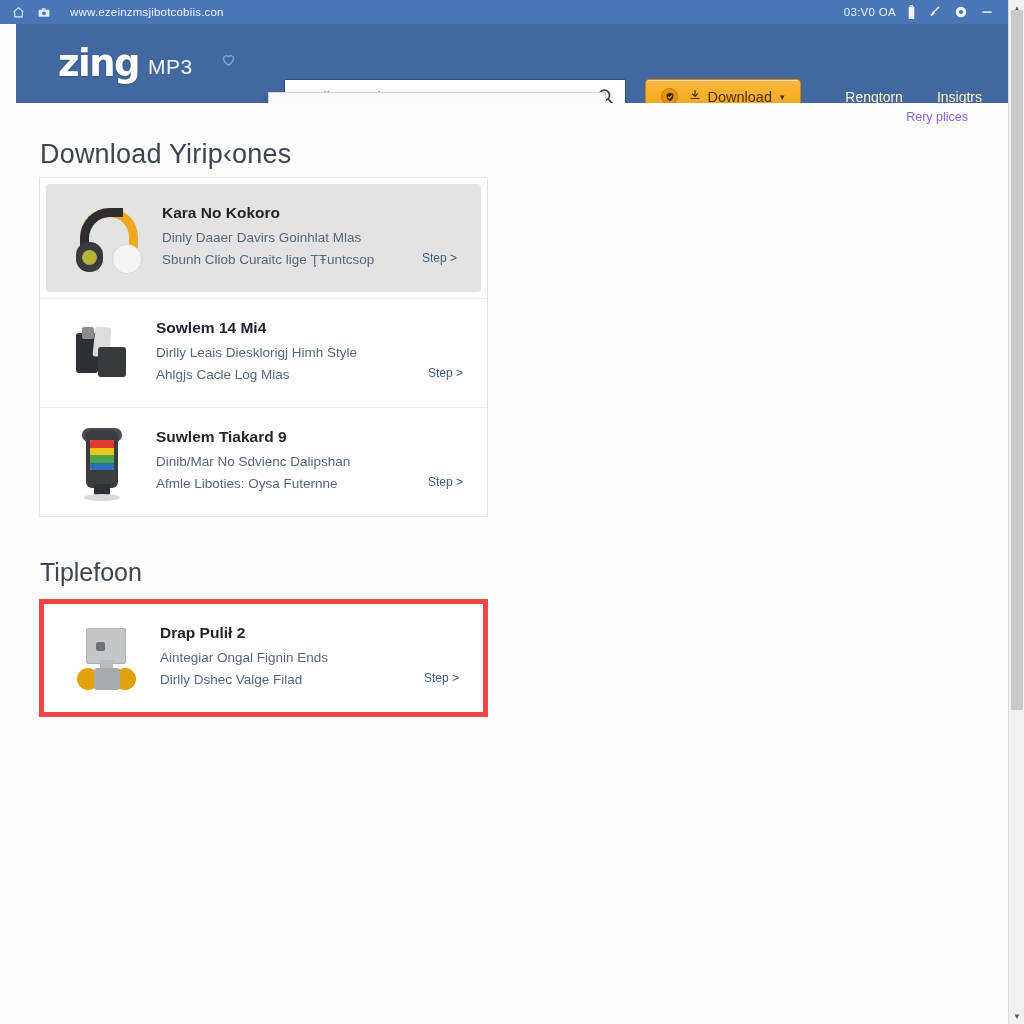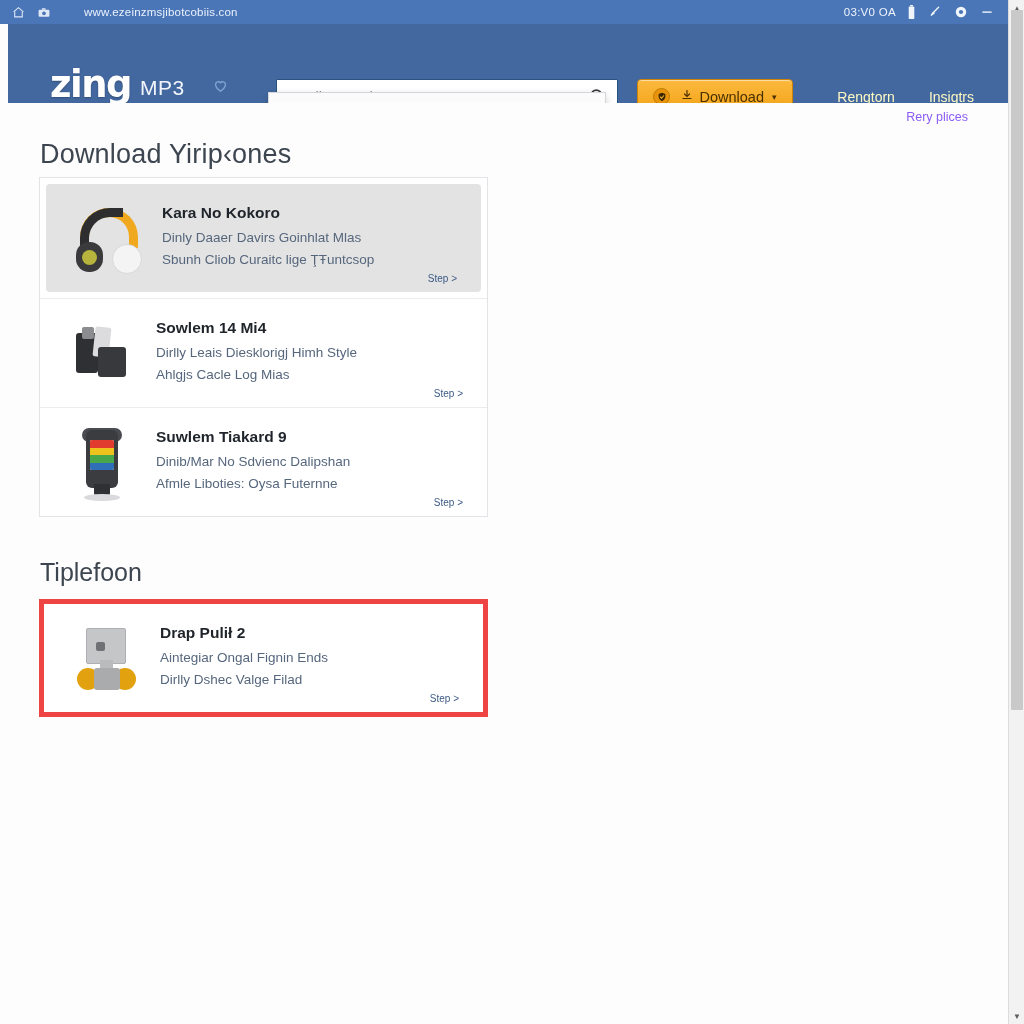--- a/index.html
+++ b/index.html
@@ -14,31 +14,31 @@
   
   .statusbar {
     position: absolute; top: 0; left: 0; width: 1008px; height: 24px;
     background: #4a76b8;
     display: flex; align-items: center;
     color: #e9f0fa;
     font-size: 11px;
   }
   .sb-ic { width: 16px; height: 16px; margin-left: 10px; display: inline-flex;
            align-items: center; justify-content: center; opacity: .92; }
-  .sb-url { margin-left: 32px; letter-spacing: .2px; color: #eaf1fb; font-size: 11.5px;
+  .sb-url { margin-left: 18px; letter-spacing: .2px; color: #eaf1fb; font-size: 11.5px;
             white-space: nowrap; filter: blur(.15px); }
   .sb-right { margin-left: auto; display: flex; align-items: center; gap: 12px; padding-right: 14px; }
   .sb-time { font-size: 11.5px; letter-spacing: .3px; color: #eef4fc; }
   .sb-gl { font-size: 12px; color: #f0f5fc; display: inline-flex; align-items: center; }
 
   
   .header {
-    position: absolute; top: 24px; left: 8px; width: 1008px; height: 79px;
+    position: absolute; top: 24px; left: 16px; width: 1008px; height: 79px;
     background: #43689f;
-    display: flex; align-items: flex-end;
+    display: flex; align-items: center;
   }
   .logo-wrap { display: flex; align-items: flex-end; margin-left: 42px; }
   .logo-zing {
     font-family: "DejaVu Sans", sans-serif;
     font-weight: 700; font-size: 37px; color: #ffffff;
     letter-spacing: -1.5px; line-height: 1;
     text-shadow: 0 1px 2px rgba(0,0,0,.25);
   }
   .logo-mp3 {
     font-size: 21px; color: #f2f6fb; margin-left: 9px; margin-bottom: 3px;
@@ -115,22 +115,22 @@
     padding: 14px 18px 10px 20px; position: relative;
     border-top: 1px solid #ececee;
   }
   .row:first-child { border-top: 0; }
   .row.active { background: #e3e3e3; margin: 6px; border-radius: 4px; border-top: 0; }
   .thumb { width: 86px; height: 84px; flex: 0 0 86px; position: relative; }
   .rinfo { padding-left: 10px; padding-top: 6px; flex: 1; }
   .rtitle { font-size: 15.5px; font-weight: 700; color: #1f242b; margin-bottom: 5px; }
   .rsub { font-size: 13.5px; color: #56677d; line-height: 1.62; }
   .step {
-    position: absolute; right: 24px; bottom: 8px;
-    font-size: 10px; color: #3d5b86;
+    position: absolute; right: 24px; bottom: 27px;
+    font-size: 12px; color: #3d5b86;
   }
   .h2 {
     position: absolute; left: 40px; top: 455px;
     font-size: 25px; font-weight: 400; color: #3d4650;
   }
   .card-group2 { position: absolute; left: 39px; top: 496px; width: 449px;
                  background: #ffffff; border: 5px solid #ef4444; }
 
   
   .vscroll { position: absolute; top: 0; right: 0; width: 16px; height: 1024px;

